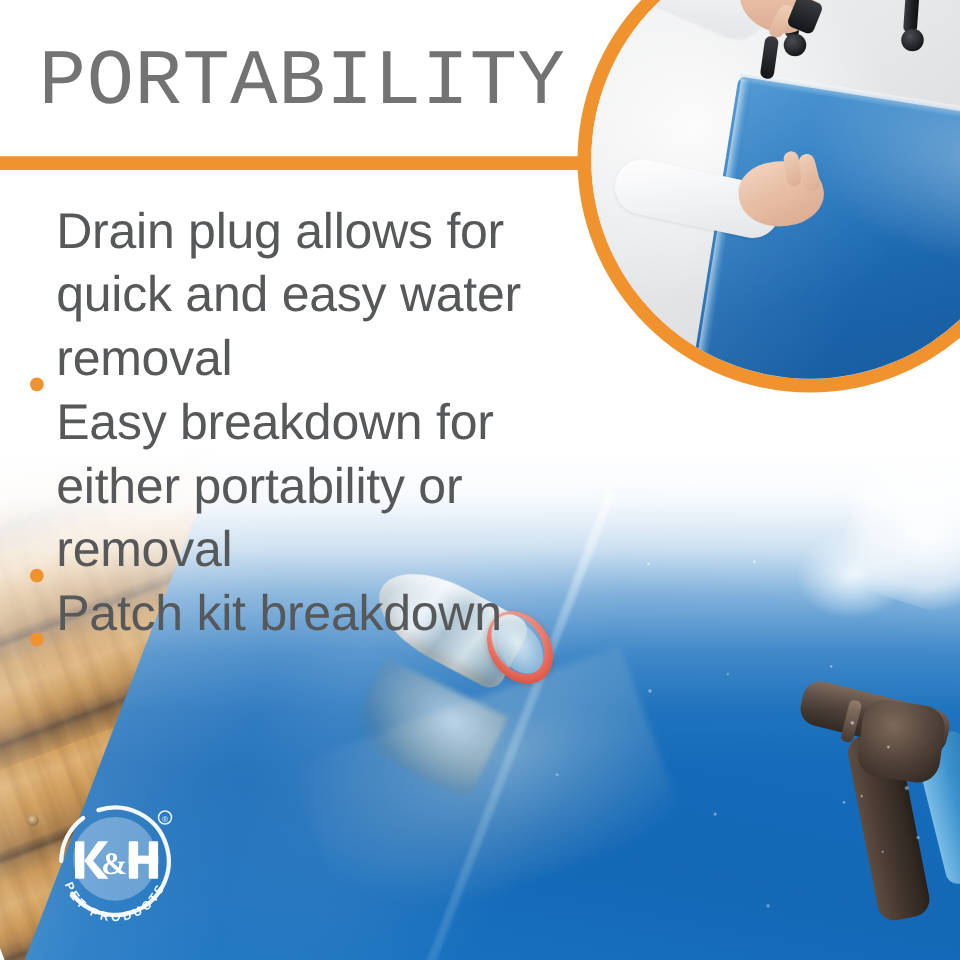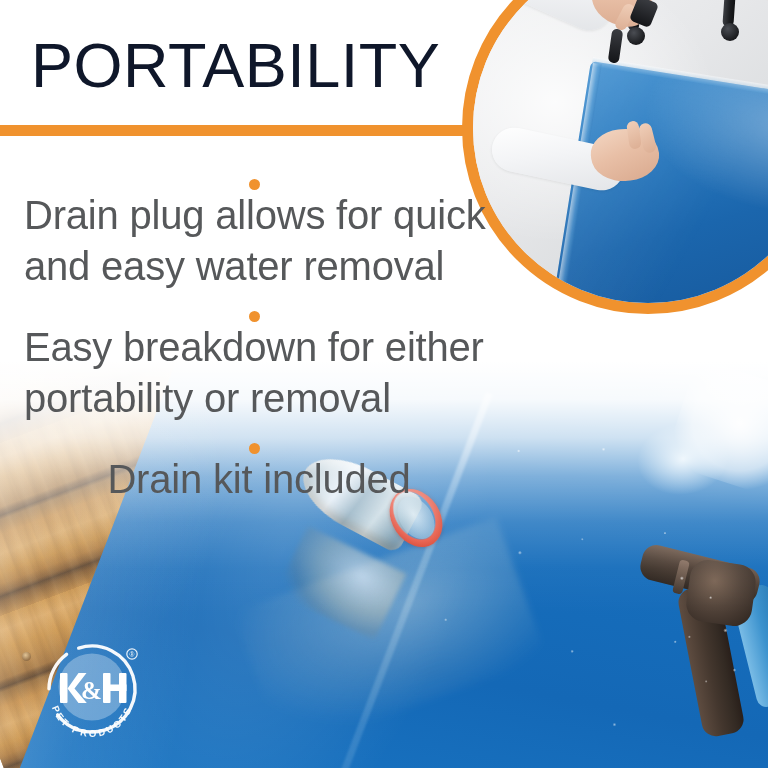--- a/index.html
+++ b/index.html
@@ -203,27 +203,27 @@
     background:linear-gradient(100deg,
       rgba(255,255,255,.55) 0%,
       rgba(255,255,255,.16) 16%,
       rgba(255,255,255,0) 34%);
   }
 
   
   .title{
     position:absolute;left:31px;top:34px;
     font-size:63px;line-height:1;letter-spacing:.5px;
-    font-weight:400;color:#0f172a;white-space:nowrap;
+    font-weight:400;color:#737373;white-space:nowrap;font-family:Liberation Mono, monospace;
   }
   .divider{
     position:absolute;left:0;top:125px;width:472px;height:11px;background:#f0922e;
   }
   .bullets{position:absolute;left:24px;top:160px;width:470px;}
-  .bullet-row{position:relative;display:flex;align-items:center;margin-bottom:0px;flex-direction:column;}
+  .bullet-row{position:relative;display:flex;align-items:flex-end;margin-bottom:0px;}
   .bullet-dot{
     flex:0 0 auto;width:11px;height:11px;border-radius:50%;
     background:#f0922e;margin-top:19px;margin-right:10px;
   }
   .bullet-text{
     flex:1 1 auto;color:#56585a;font-size:40px;line-height:51px;
     font-weight:400;letter-spacing:-.2px;
   }
 
   
@@ -375,21 +375,21 @@
     <div class="bullet-row">
       <span class="bullet-dot"></span>
       <span class="bullet-text">Drain plug allows for quick and easy water removal</span>
     </div>
     <div class="bullet-row">
       <span class="bullet-dot"></span>
       <span class="bullet-text">Easy breakdown for either portability or removal</span>
     </div>
     <div class="bullet-row">
       <span class="bullet-dot"></span>
-      <span class="bullet-text">Drain kit included</span>
+      <span class="bullet-text">Patch kit breakdown</span>
     </div>
   </div>
 
   <div class="logo">
     <svg viewBox="0 0 118 118" width="118" height="118">
       <defs>
         <path id="arcpath" d="M 18,72 A 42,42 0 0 0 100,72"></path>
       </defs>
 
       <circle cx="59" cy="57" r="43" fill="none" stroke="#ffffff" stroke-width="3.4" stroke-dasharray="188 28 40 14" stroke-linecap="round" opacity=".95" transform="rotate(-108 59 57)"></circle>

